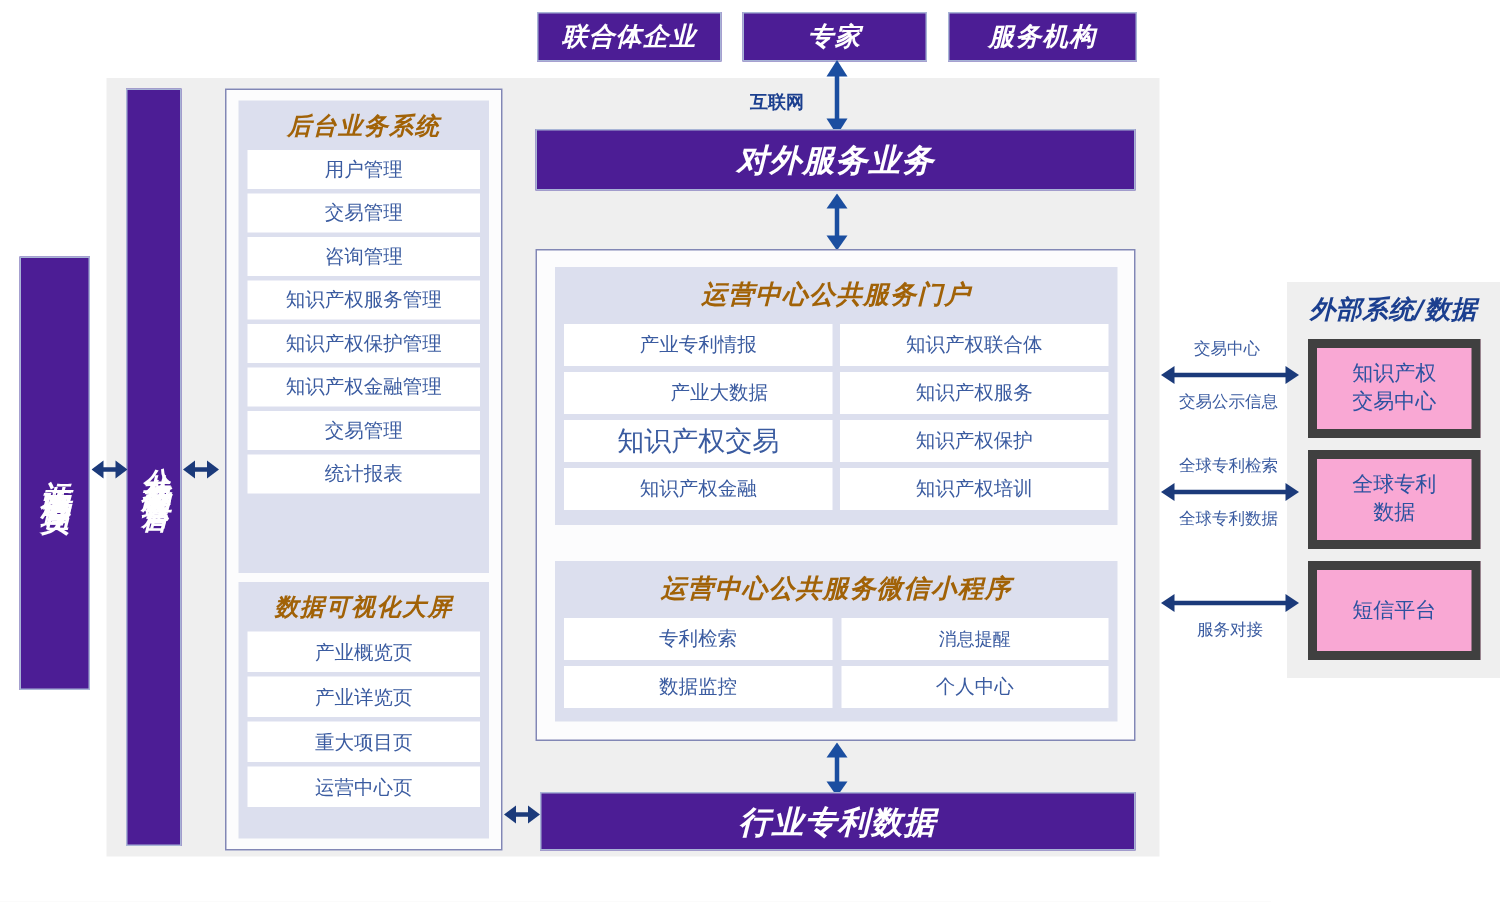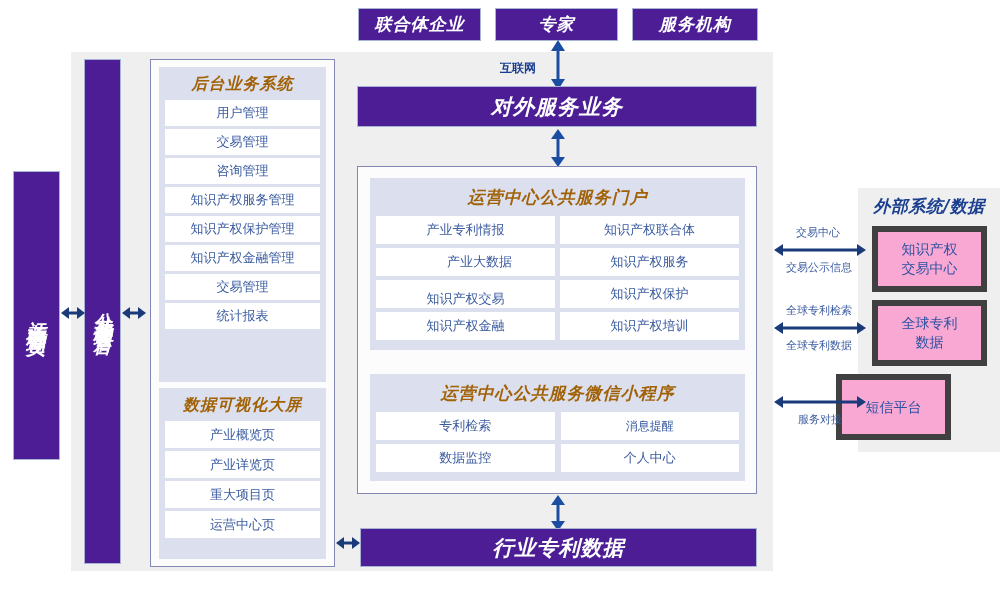--- a/index.html
+++ b/index.html
@@ -197,21 +197,21 @@
         </div>
       <div class="cell" style="height:28px;font-size:13px;">
           <span>知识产权联合体</span>
         </div>
       <div class="cell" style="height:28px;font-size:13px;padding-left:28px;">
           <span>产业大数据</span>
         </div>
       <div class="cell" style="height:28px;font-size:13px;">
           <span>知识产权服务</span>
         </div>
-      <div class="cell" style="height:28px;font-size:13px;align-items:flex-end;">
+      <div class="cell" style="height:28px;font-size:18px;">
           <span>知识产权交易</span>
         </div>
       <div class="cell" style="height:28px;font-size:13px;">
           <span>知识产权保护</span>
         </div>
       <div class="cell" style="height:28px;font-size:13px;">
           <span>知识产权金融</span>
         </div>
       <div class="cell" style="height:28px;font-size:13px;">
           <span>知识产权培训</span>
@@ -262,21 +262,21 @@
     </div>
   </div>
 
   <div class="ext-card" style="left:872px;top:300px;width:115px;height:66px;font-size:14px;">
     <div>
       <div>全球专利</div>
       <div>数据</div>
     </div>
   </div>
 
-  <div class="ext-card" style="left:836px;top:374px;width:115px;height:66px;font-size:14px;">
+  <div class="ext-card" style="left:872px;top:374px;width:115px;height:66px;font-size:14px;">
     <div>
       <div>短信平台</div>
     </div>
   </div>
 
   <div class="conn-label" style="left:778px;top:225px;width:80px;">
     <span>交易中心</span>
   </div>
   <svg class="arrow" style="left:774px;top:242px;" width="92" height="16" viewBox="0 0 92 16">
     <line x1="6" y1="8" x2="86" y2="8" stroke="#1b3a7a" stroke-width="3"></line>

